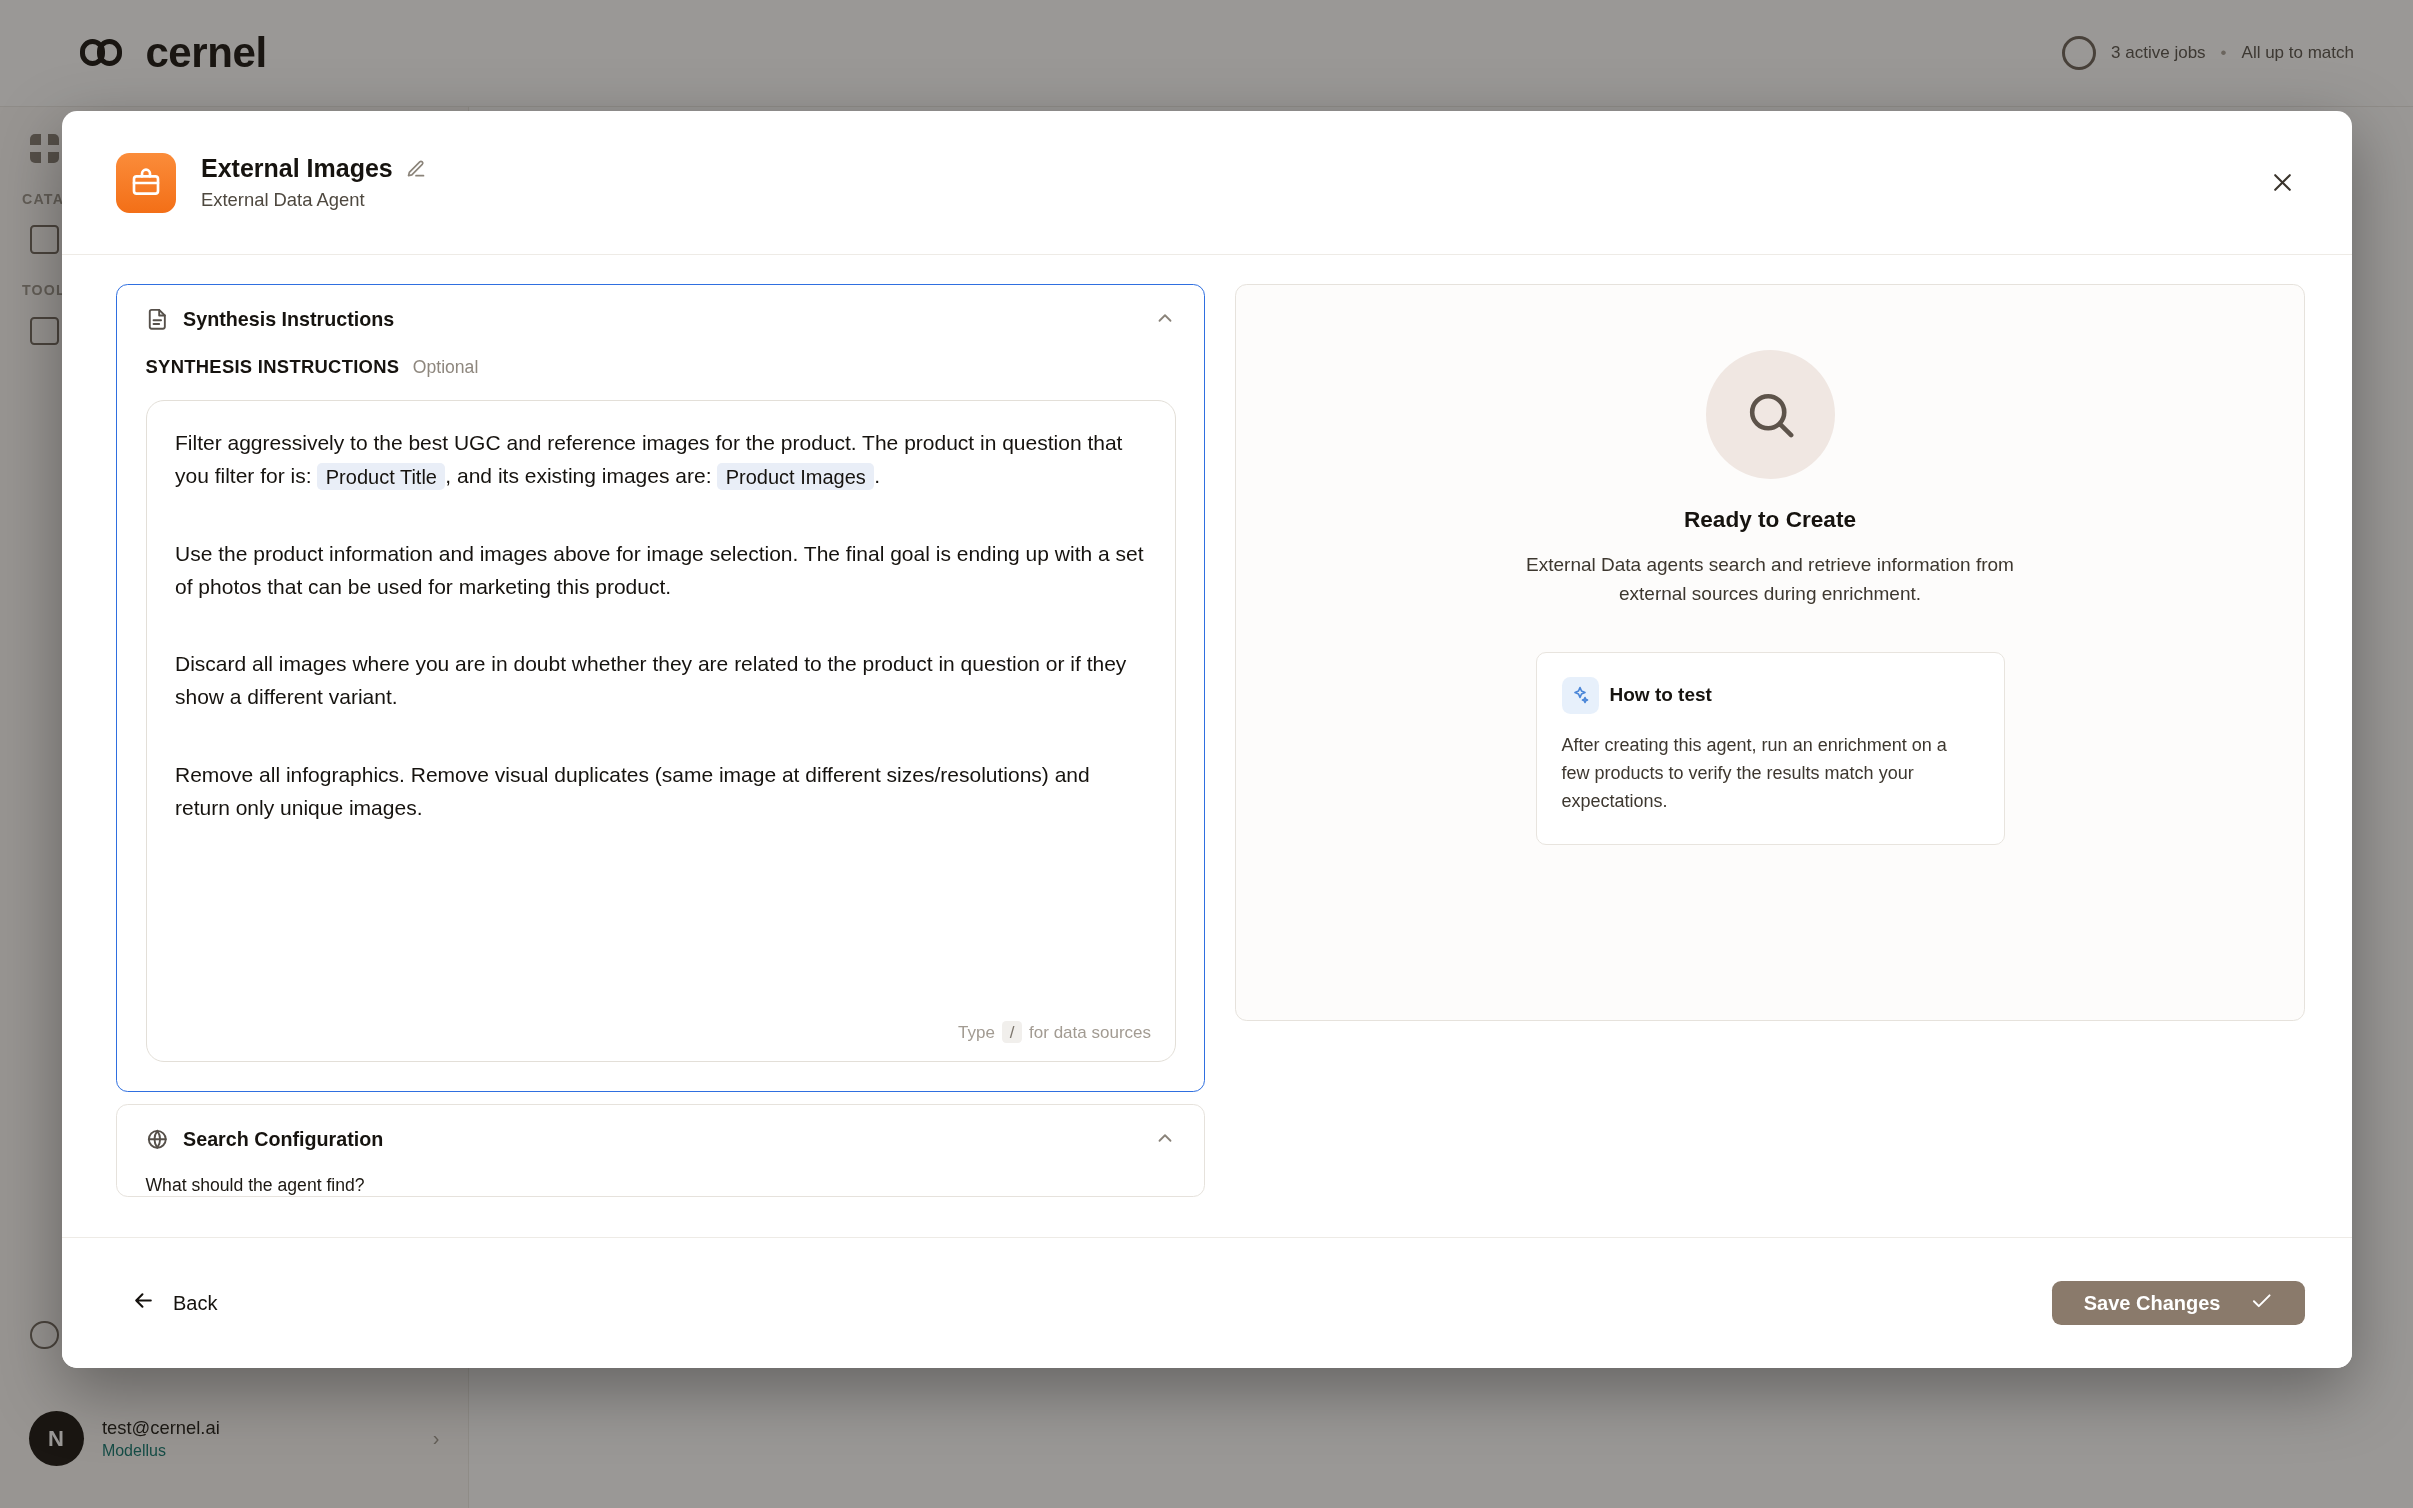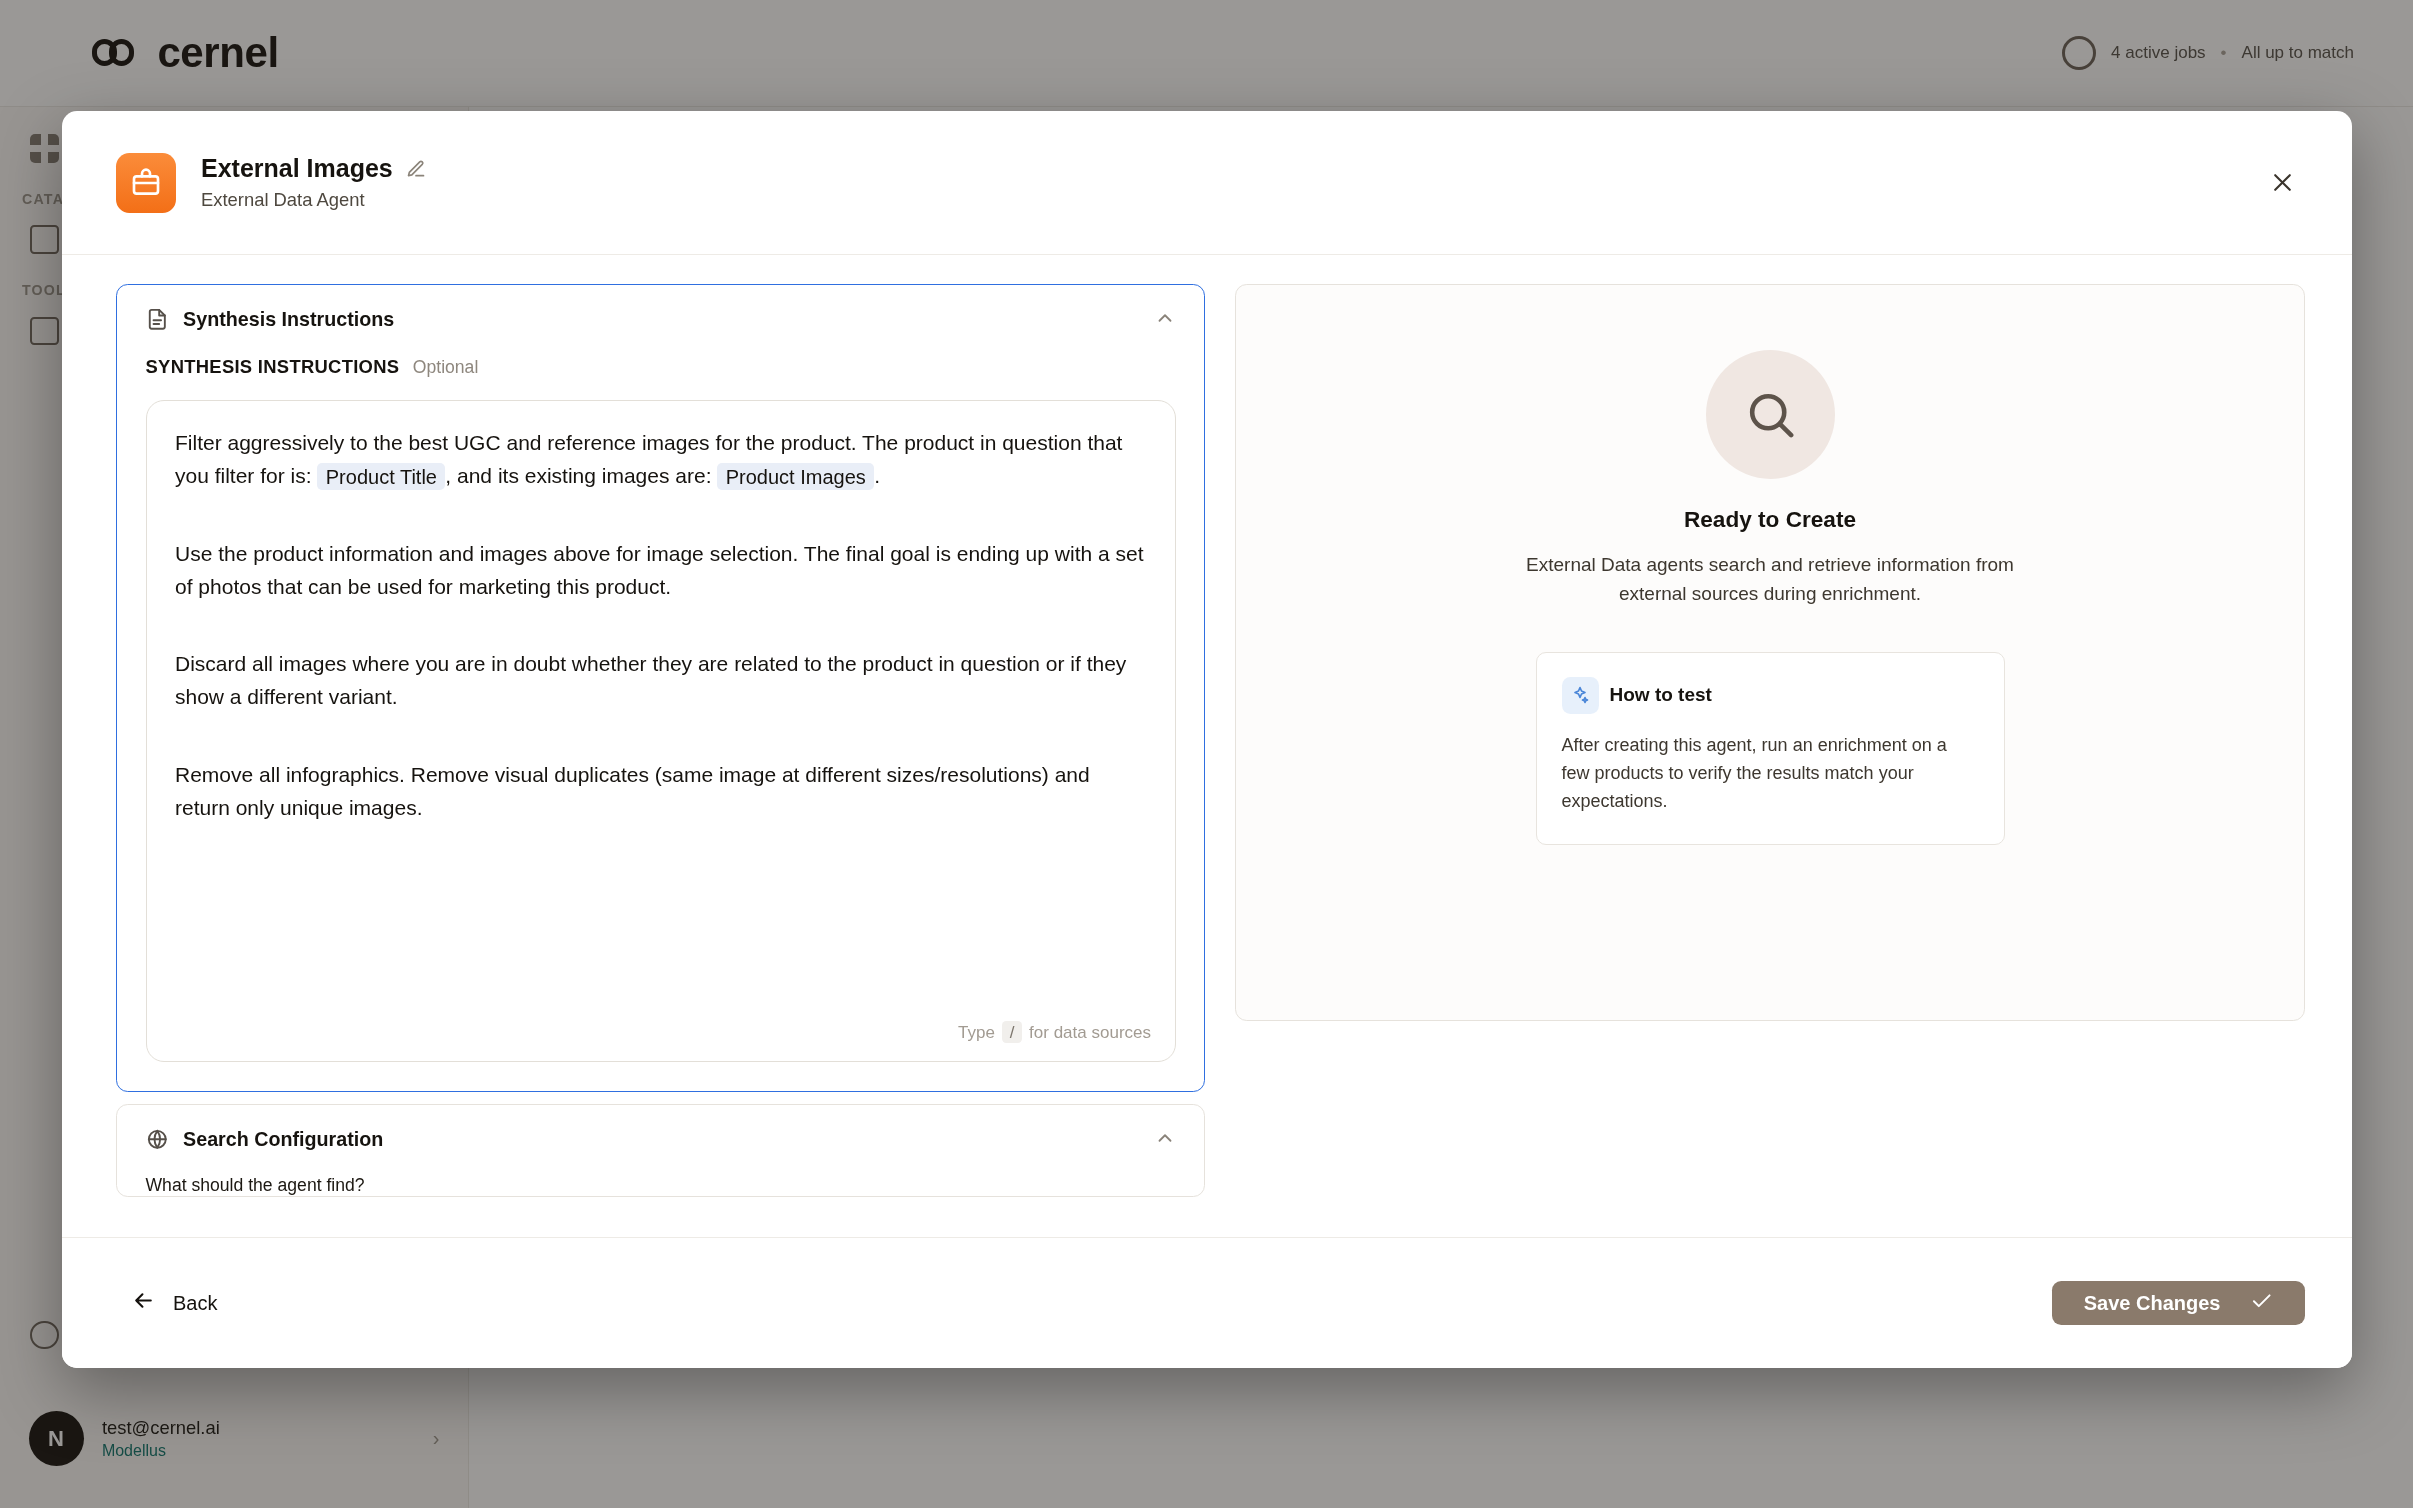--- a/index.html
+++ b/index.html
@@ -12,21 +12,21 @@
   .app {
     position: relative;
     width: 2413px; height: 1508px;
     background: #ffffff;
   }
 
   
   .bg-topbar {
     position: absolute; top: 0; left: 0; width: 2413px; height: 107px;
     background: #ffffff; border-bottom: 0.8px solid #eceaE6;
-    display: flex; align-items: center; padding-left: 12px;
+    display: flex; align-items: center;
   }
   .brand {
     display: flex; align-items: center; gap: 18.4px;
     margin-left: 80px;
   }
   .brand-mark { width: 47px; height: 34px; position: relative; }
   .brand-mark .ring {
     position: absolute; top: 3.4px; width: 25px; height: 27px;
     border: 5px solid #16130f; border-radius: 50%/46%;
   }
@@ -276,21 +276,21 @@
   <div class="bg-topbar">
     <div class="brand">
       <div class="brand-mark">
         <div class="ring r1"></div>
           <div class="ring r2"></div>
       </div>
       <div class="brand-word">cernel</div>
     </div>
     <div class="topbar-right">
       <div class="job-ring"></div>
-      <span>4 active jobs</span>
+      <span>3 active jobs</span>
       <span class="dot-sep">•</span>
       <span>All up to match</span>
     </div>
   </div>
 
   <div class="bg-sidebar">
     <div class="side-icon grid"></div>
     <div class="side-label">CATALOG</div>
     <div class="side-box"></div>
     <div class="side-label">TOOLS</div>

